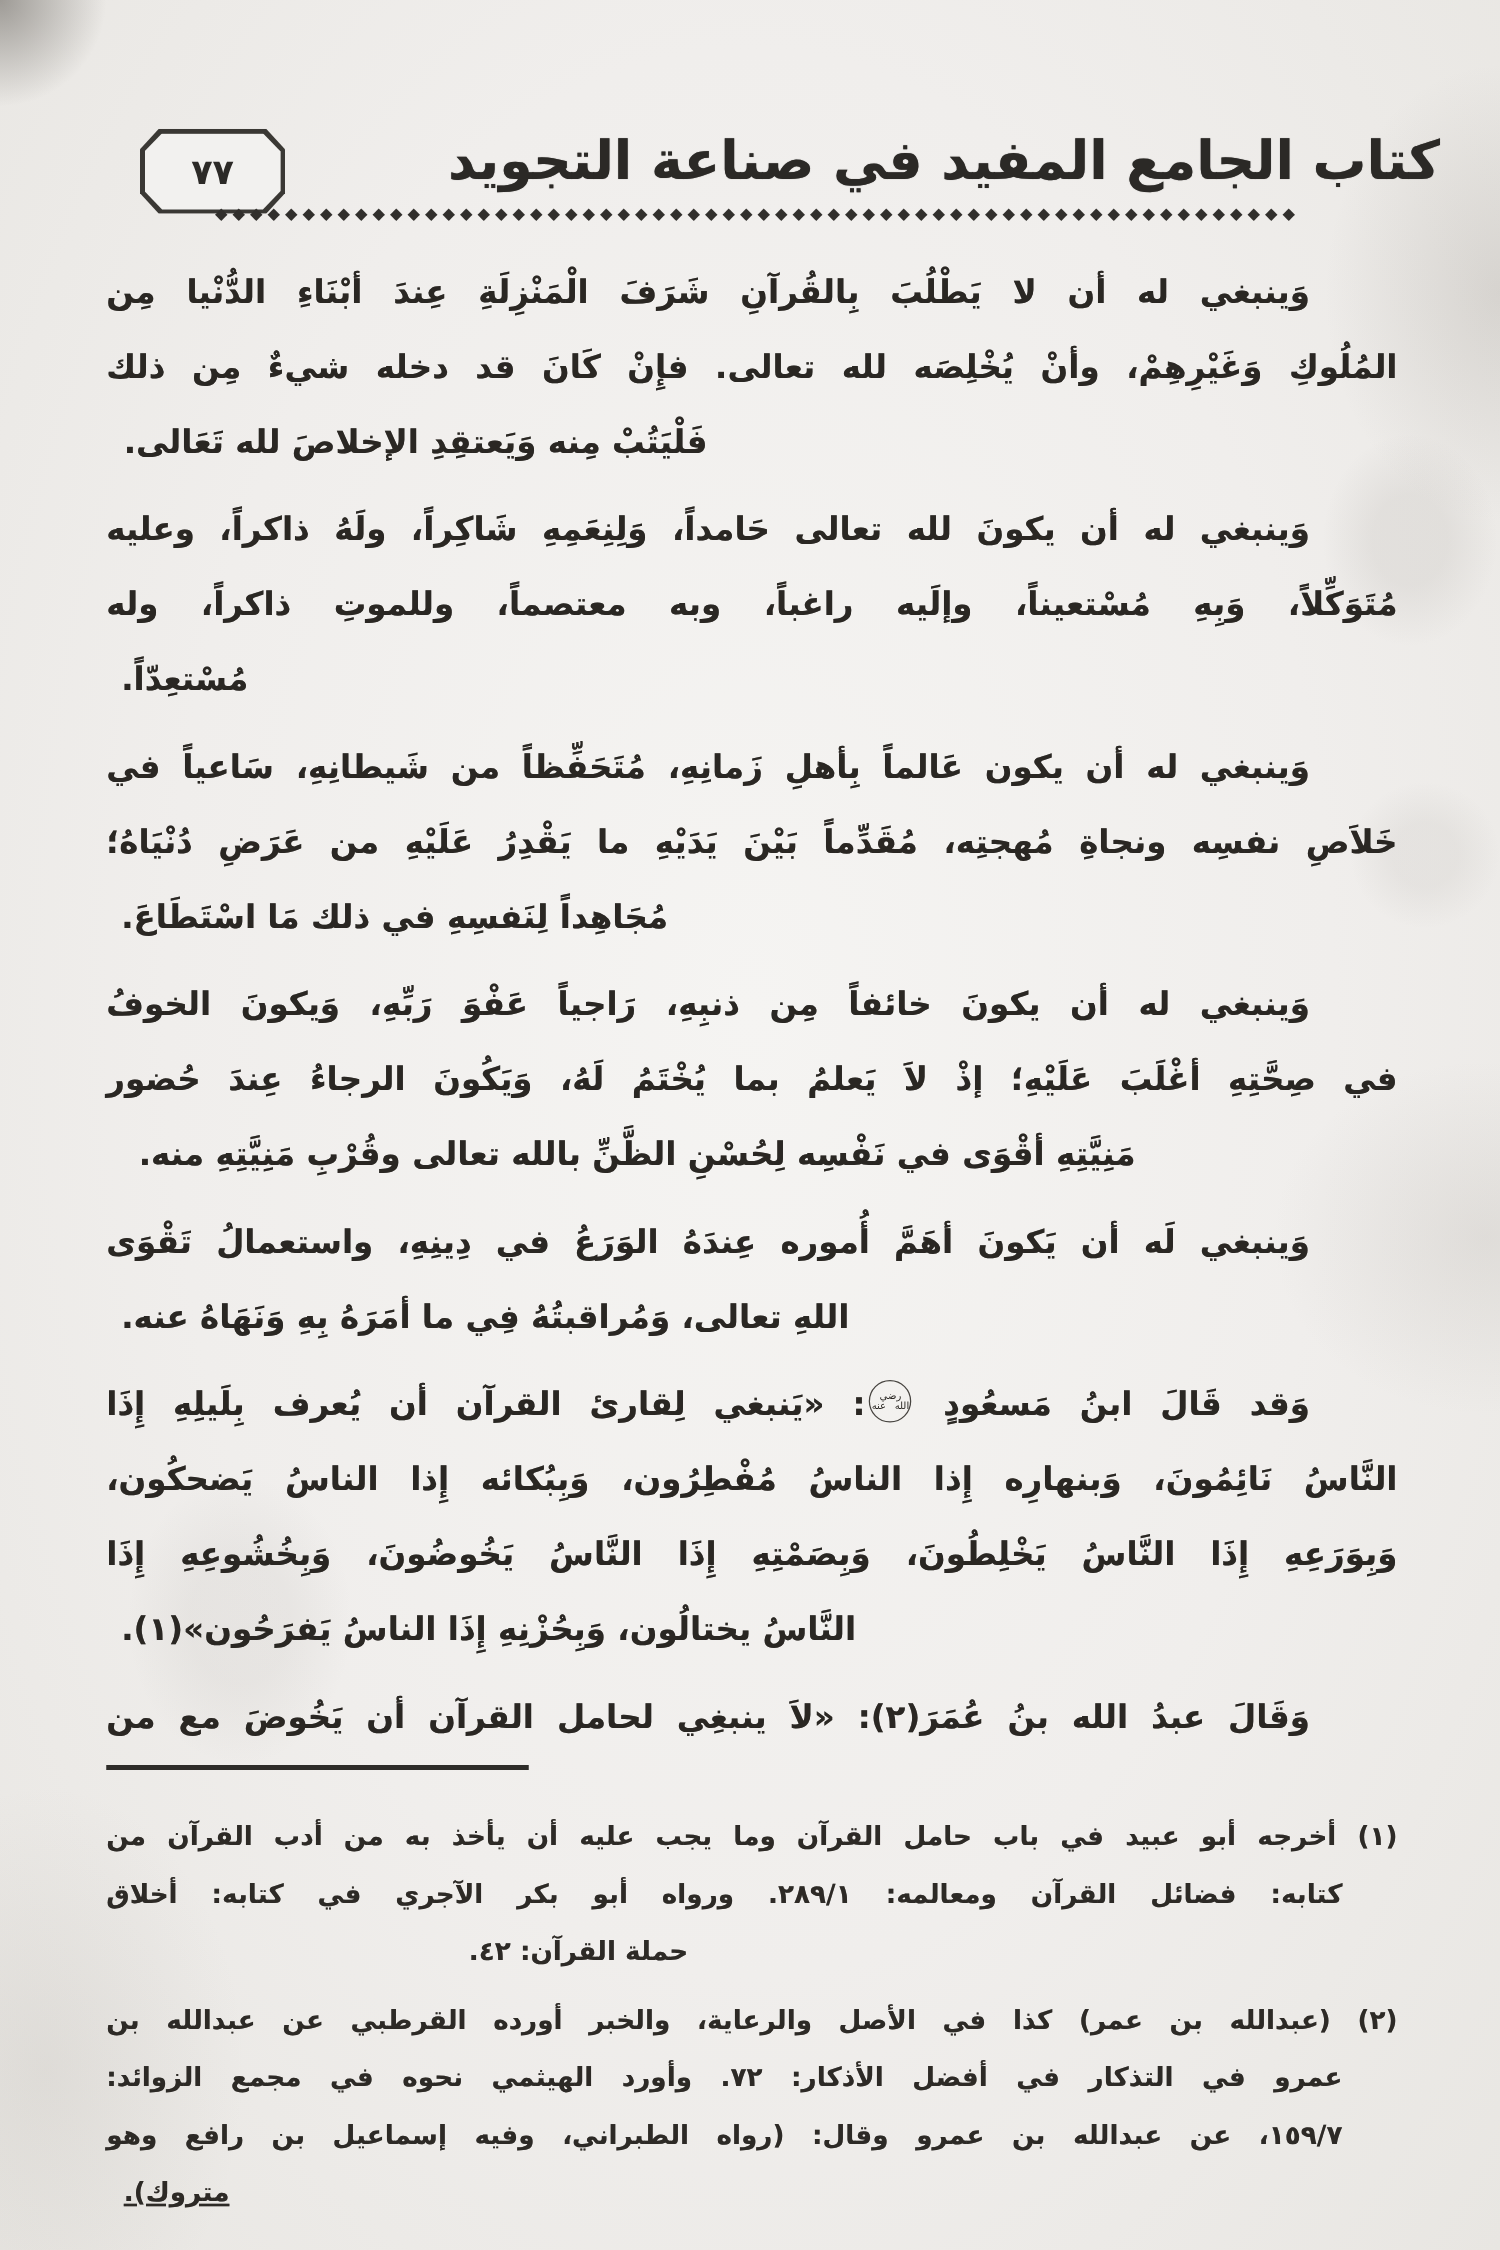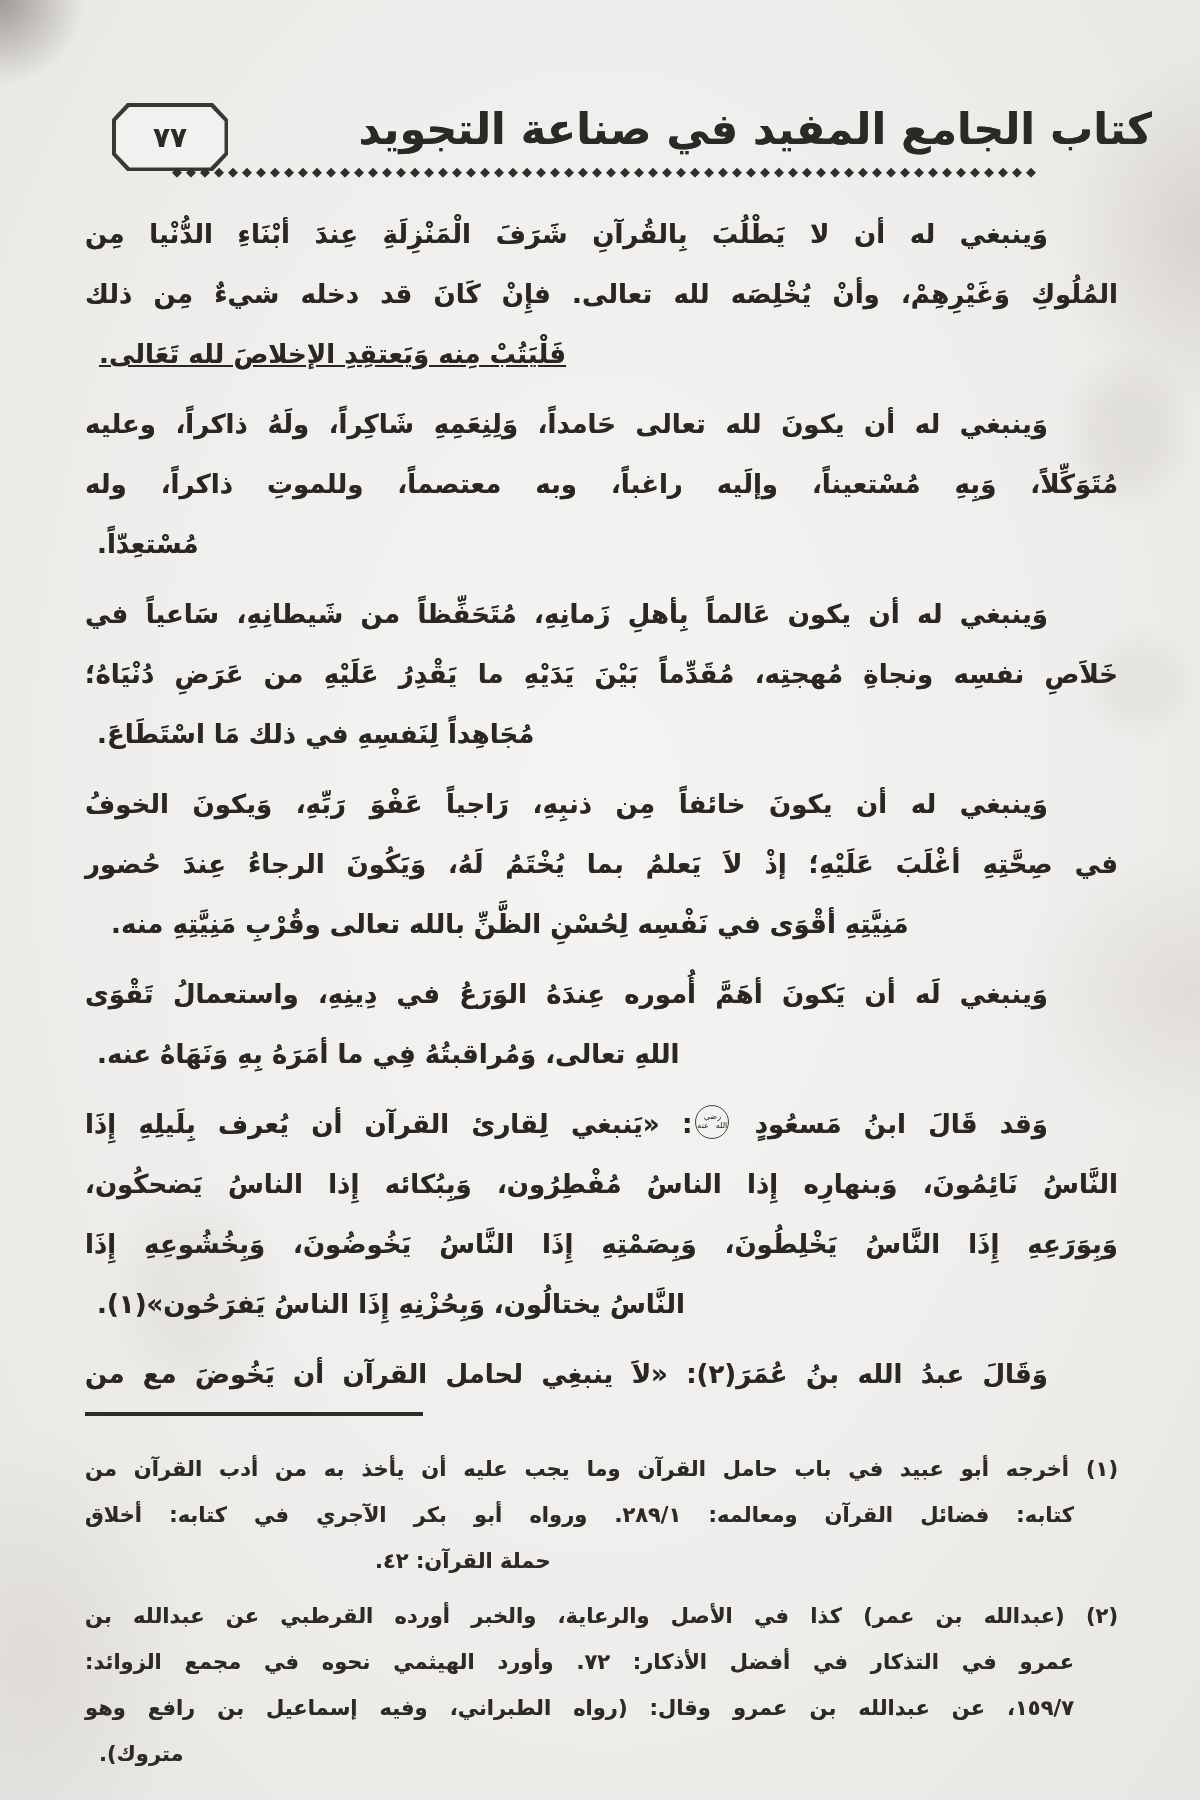--- a/index.html
+++ b/index.html
@@ -105,21 +105,21 @@
       </div>
     </div>
     <h1 class="book-title">كتاب الجامع المفيد في صناعة التجويد</h1>
     <div class="ornament-row">◆◆◆◆◆◆◆◆◆◆◆◆◆◆◆◆◆◆◆◆◆◆◆◆◆◆◆◆◆◆◆◆◆◆◆◆◆◆◆◆◆◆◆◆◆◆◆◆◆◆◆◆◆◆◆◆◆◆◆◆◆◆</div>
   </header>
 
   <main class="body-text">
       <div class="para">
         <div class="line t-first">وَينبغي له أن لا يَطْلُبَ بِالقُرآنِ شَرَفَ الْمَنْزِلَةِ عِندَ أبْنَاءِ الدُّنْيا مِن</div>
         <div class="line t-mid">المُلُوكِ وَغَيْرِهِمْ، وأنْ يُخْلِصَه لله تعالى. فإِنْ كَانَ قد دخله شيءٌ مِن ذلك</div>
-        <div class="line t-last" style="padding-left: 14px; text-decoration: underline;">فَلْيَتُبْ مِنه وَيَعتقِدِ الإخلاصَ لله تَعَالى.</div>
+        <div class="line t-last" style="padding-left: 14px;">فَلْيَتُبْ مِنه وَيَعتقِدِ الإخلاصَ لله تَعَالى.</div>
       </div>
       <div class="para">
         <div class="line t-first">وَينبغي له أن يكونَ لله تعالى حَامداً، وَلِنِعَمِهِ شَاكِراً، ولَهُ ذاكراً، وعليه</div>
         <div class="line t-mid">مُتَوَكِّلاً، وَبِهِ مُسْتعيناً، وإلَيه راغباً، وبه معتصماً، وللموتِ ذاكراً، وله</div>
         <div class="line t-last" style="padding-left: 12px;">مُسْتعِدّاً.</div>
       </div>
       <div class="para">
         <div class="line t-first">وَينبغي له أن يكون عَالماً بِأهلِ زَمانِهِ، مُتَحَفِّظاً من شَيطانِهِ، سَاعياً في</div>
         <div class="line t-mid">خَلاَصِ نفسِه ونجاةِ مُهجتِه، مُقَدِّماً بَيْنَ يَدَيْهِ ما يَقْدِرُ عَلَيْهِ من عَرَضِ دُنْيَاهُ؛</div>
         <div class="line t-last" style="padding-left: 12px;">مُجَاهِداً لِنَفسِهِ في ذلك مَا اسْتَطَاعَ.</div>
@@ -149,16 +149,16 @@
   <section class="footnotes">
       <div class="footnote">
         <div class="line t-first">(١) أخرجه أبو عبيد في باب حامل القرآن وما يجب عليه أن يأخذ به من أدب القرآن من</div>
         <div class="line t-mid">كتابه: فضائل القرآن ومعالمه: ٢٨٩/١. ورواه أبو بكر الآجري في كتابه: أخلاق</div>
         <div class="line t-last" style="padding-left: 290px;">حملة القرآن: ٤٢.</div>
       </div>
       <div class="footnote">
         <div class="line t-first">(٢) (عبدالله بن عمر) كذا في الأصل والرعاية، والخبر أورده القرطبي عن عبدالله بن</div>
         <div class="line t-mid">عمرو في التذكار في أفضل الأذكار: ٧٢. وأورد الهيثمي نحوه في مجمع الزوائد:</div>
         <div class="line t-mid">١٥٩/٧، عن عبدالله بن عمرو وقال: (رواه الطبراني، وفيه إسماعيل بن رافع وهو</div>
-        <div class="line t-last" style="padding-left: 14px;">متروك).</div>
+        <div class="line t-last" style="padding-left: 14px; text-decoration: underline;">متروك).</div>
       </div>
     </section>
 </div>
 
 </body></html>

